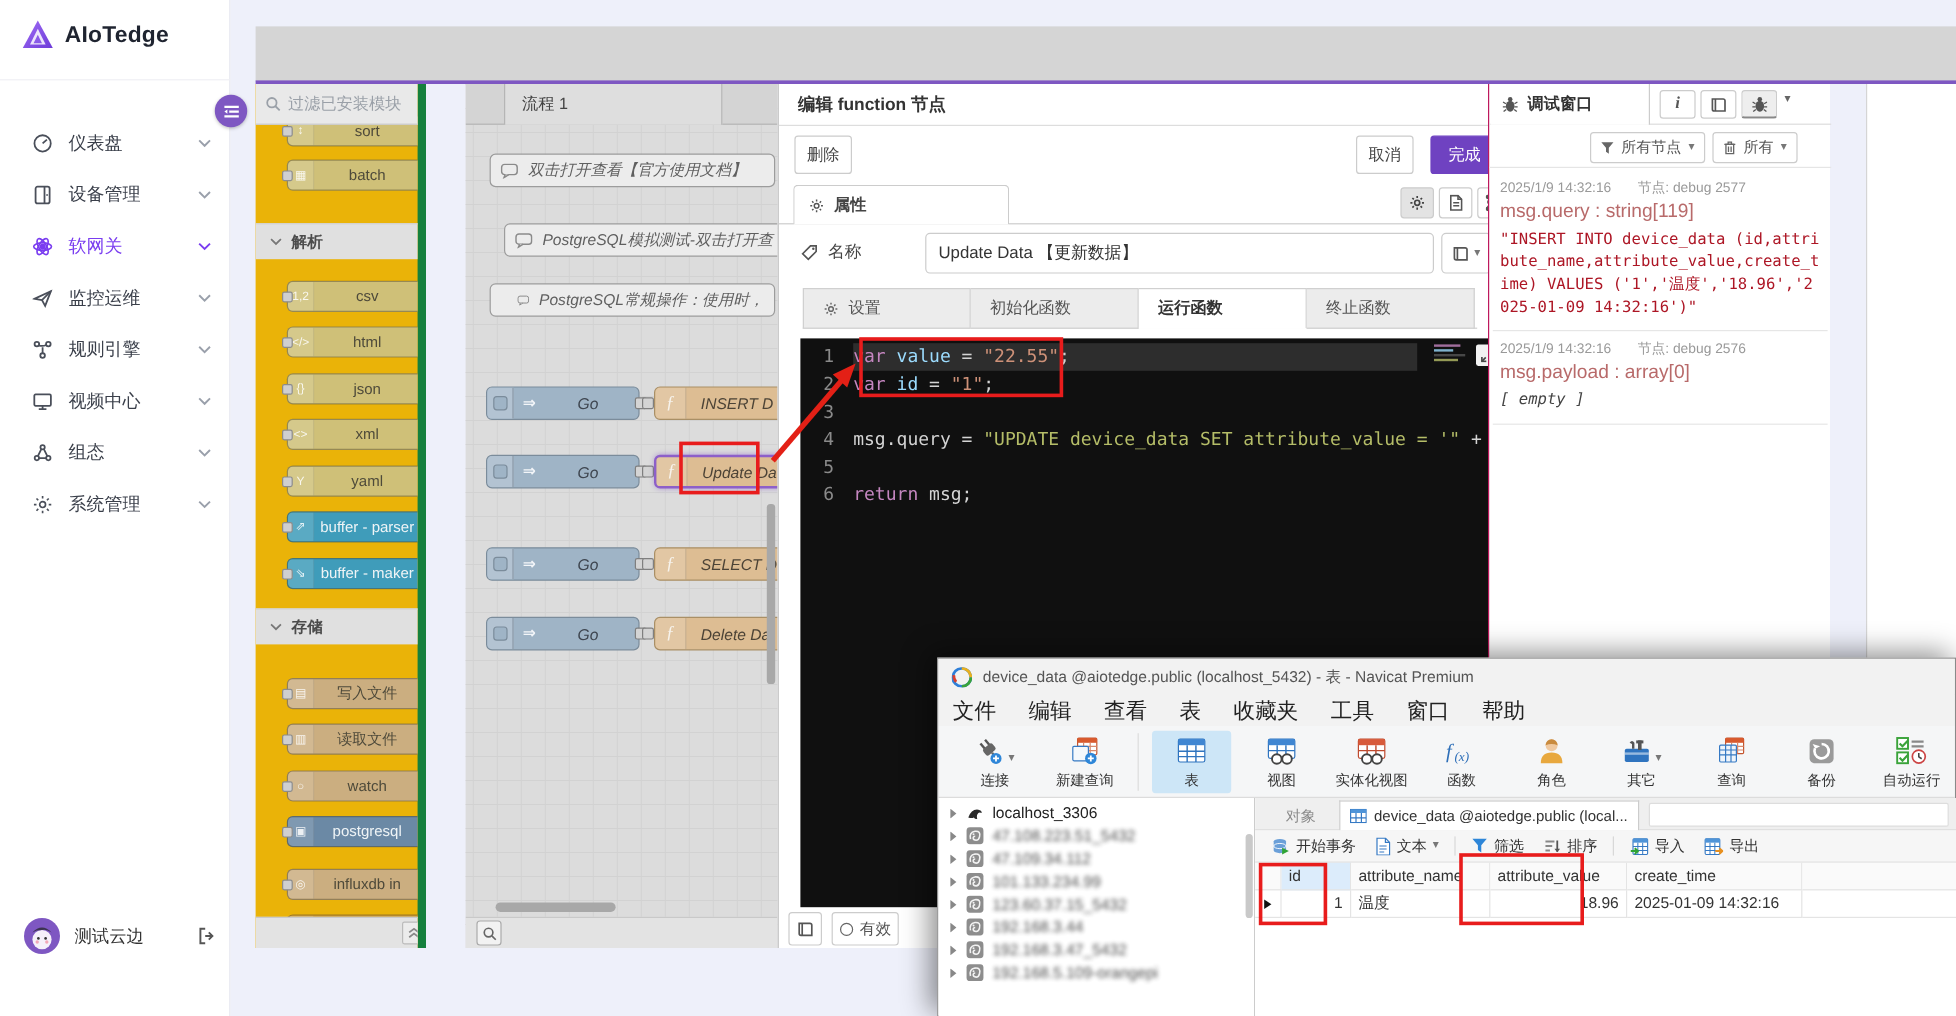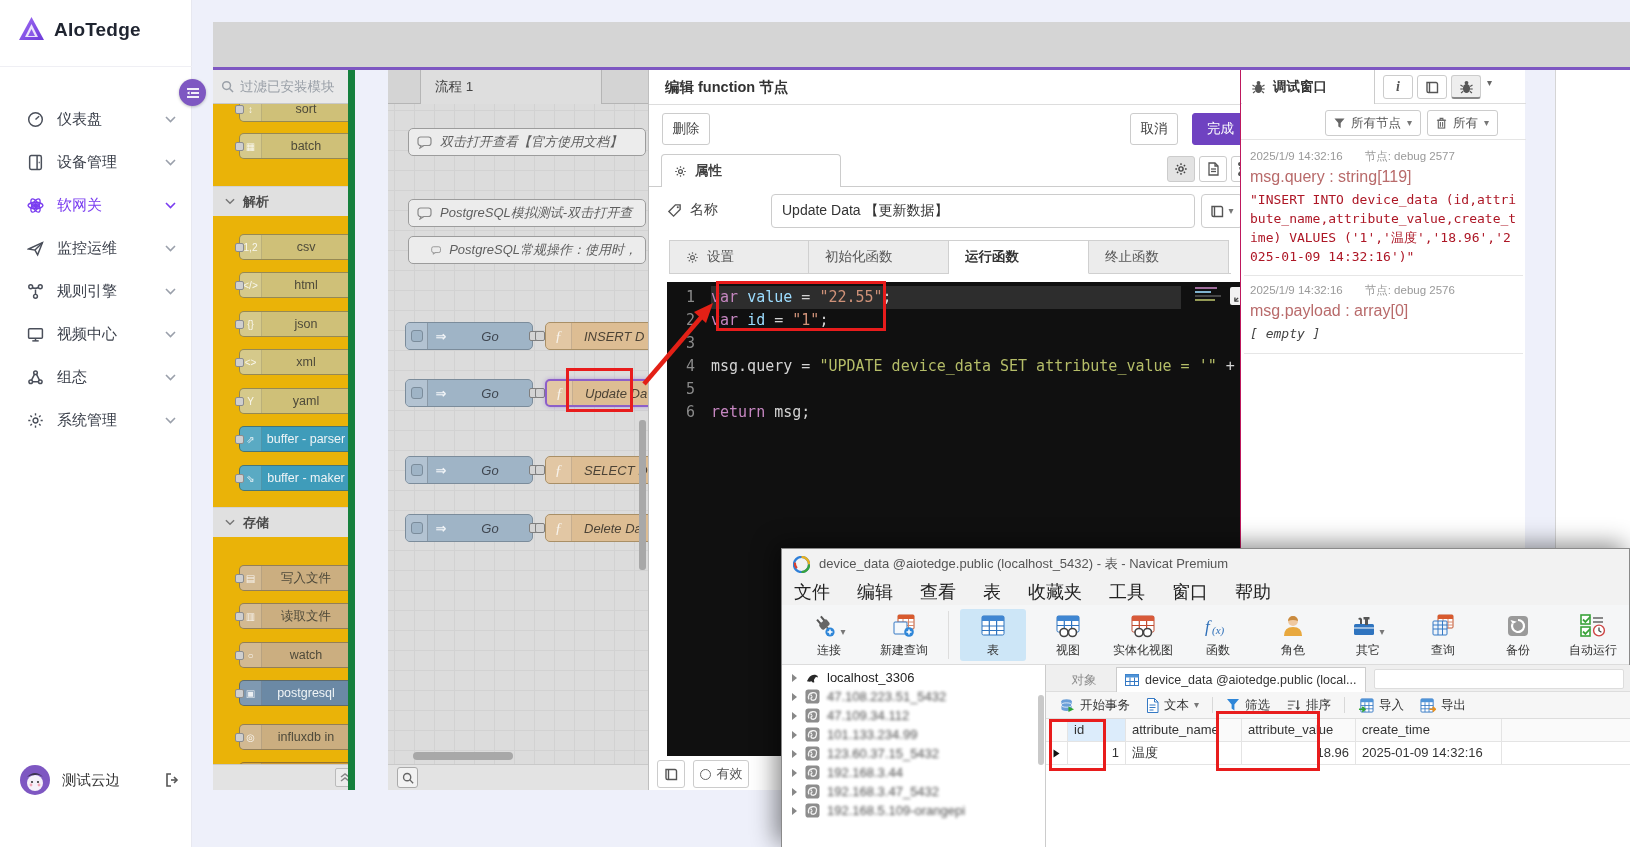--- a/index.html
+++ b/index.html
@@ -523,21 +523,21 @@
         </div>
     </div>
     <div id="canvas-nodes">
         <div class="comment-node" style="top: 58px;">
           <svg width="15" height="13" viewBox="0 0 15 13" fill="none" stroke="#8a8a8a" stroke-width="1.2">
             <rect x="1" y="1" width="13" height="8.5" rx="2.5"></rect>
             <path d="M4 9.5 L3 12 L7 9.5" fill="#ececec"></path>
           </svg>
           <span>双击打开查看【官方使用文档】</span>
         </div>
-        <div class="comment-node" style="top: 129px;">
+        <div class="comment-node" style="top: 116px; margin-left: 12px;">
           <svg width="15" height="13" viewBox="0 0 15 13" fill="none" stroke="#8a8a8a" stroke-width="1.2">
             <rect x="1" y="1" width="13" height="8.5" rx="2.5"></rect>
             <path d="M4 9.5 L3 12 L7 9.5" fill="#ececec"></path>
           </svg>
           <span>PostgreSQL模拟测试-双击打开查</span>
         </div>
         <div class="comment-node" style="top: 166px; padding-left: 22px;">
           <svg width="15" height="13" viewBox="0 0 15 13" fill="none" stroke="#8a8a8a" stroke-width="1.2">
             <rect x="1" y="1" width="13" height="8.5" rx="2.5"></rect>
             <path d="M4 9.5 L3 12 L7 9.5" fill="#ececec"></path>

